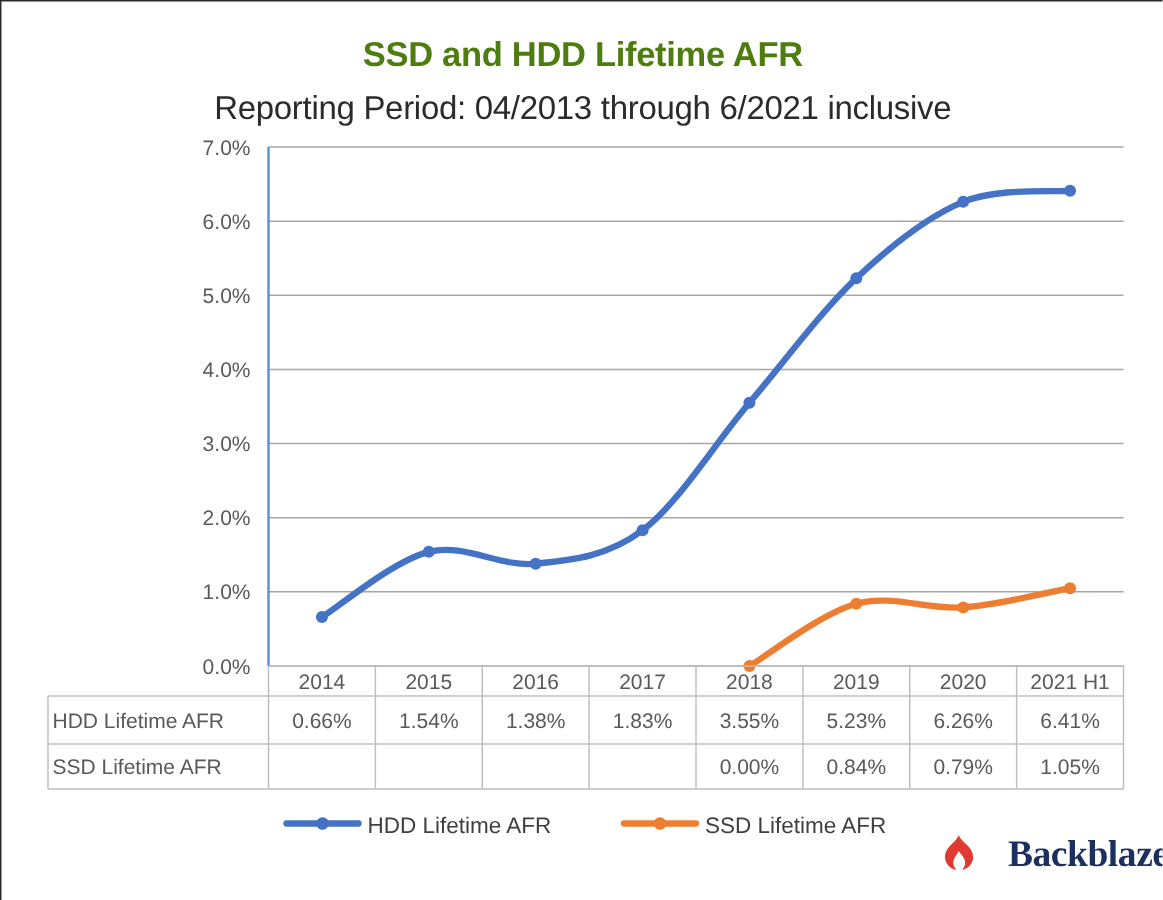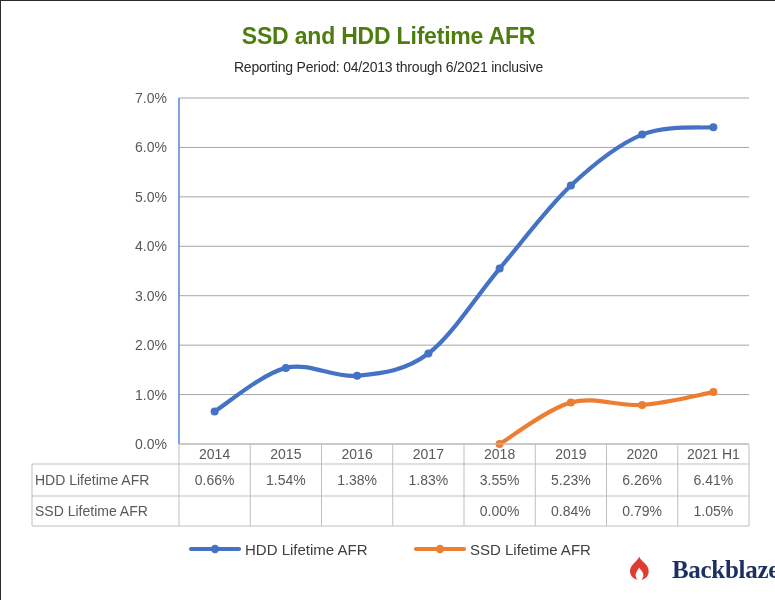--- a/index.html
+++ b/index.html
@@ -33,21 +33,21 @@
     font-size: 23px;
     font-weight: bold;
     color: #4d7c0f;
     letter-spacing: -0.2px;
   }
   .subtitle {
     position: absolute;
     left: 0; top: 58px;
     width: 775px;
     text-align: center;
-    font-size: 14px;
+    font-size: 22px;
     font-weight: normal;
     color: #2b2b2b;
     letter-spacing: -0.2px;
   }
   svg.plot {
     position: absolute;
     left: 0;
     top: 0;
   }
   .ytick {

